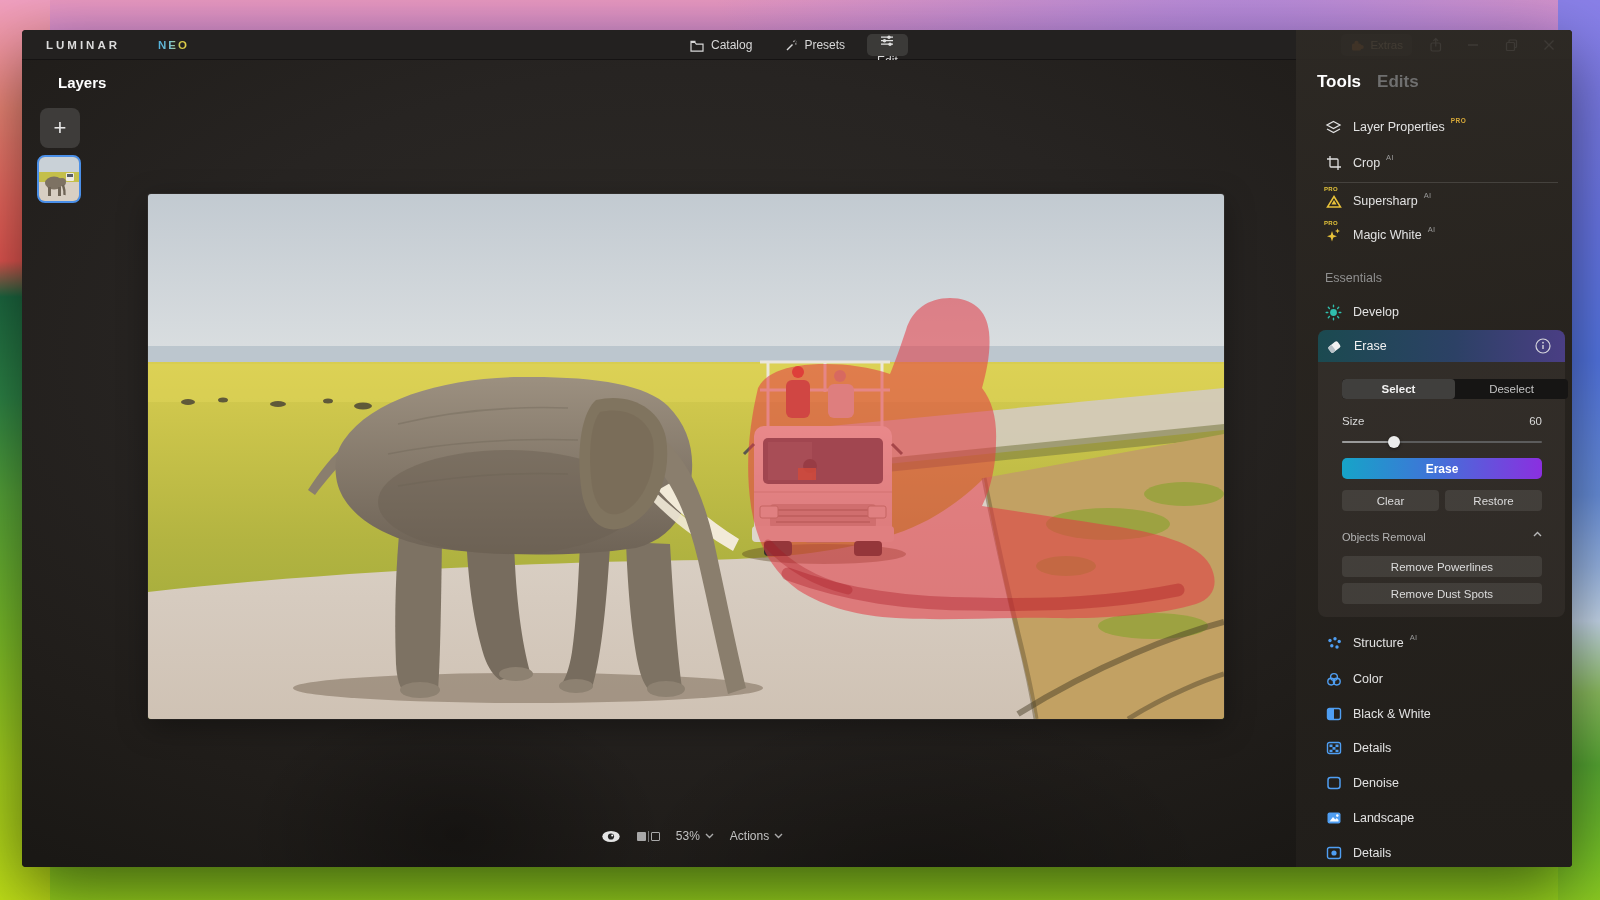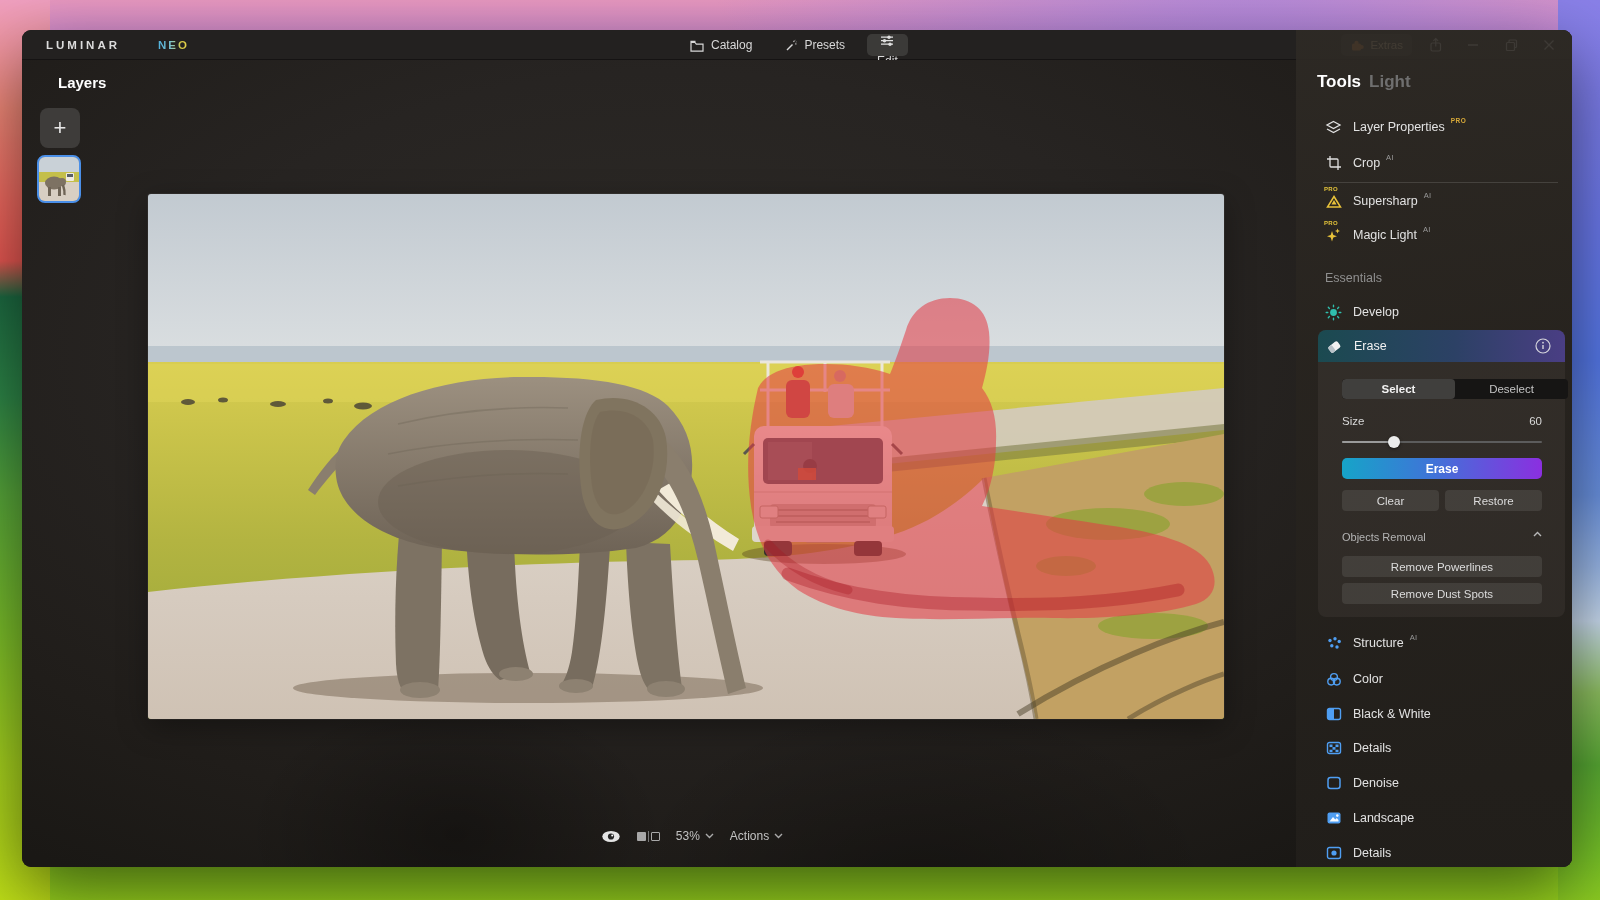--- a/index.html
+++ b/index.html
@@ -7,21 +7,21 @@
   body { position:relative;
     background:
       radial-gradient(900px 500px at 78% -5%, rgba(130,125,245,.55), transparent 60%),
       linear-gradient(180deg,#e898c0 0%,#b07ae0 10%,#6d76ee 22%,#4e6aec 38%,#4f84d4 55%,#48a060 72%,#6cc22c 85%,#9ad61e 100%);
   }
   .wall-left { position:absolute; left:0; top:0; width:50px; height:100%; z-index:0;
     background:linear-gradient(180deg,#f0a0c0 0%,#f08878 12%,#ef6a60 22%,#e85852 29%,#1d6b42 33%,#2e8748 44%,#58a83a 55%,#7cc02a 70%,#a8d41e 85%,#c0e018 100%);}
   .wall-right { position:absolute; right:0; top:0; width:42px; height:100%; z-index:0;
     background:linear-gradient(180deg,#8a80e8 0%,#6a78ea 25%,#5578e8 40%,#6a92e0 55%,#9ab8e8 63%,#cadcf0 69%,#8ec060 77%,#58aa34 85%,#78c428 95%,#8ccc22 100%);}
 
-  .appwin { position:absolute; left:22px; top:30px; width:1550px; height:837px; border-radius:9px;
+  .appwin { position:absolute; left:22px; top:30px; width:1550px; height:837px; border-radius:4px;
     background:#262321; overflow:hidden; box-shadow:0 24px 70px rgba(0,0,0,.55); z-index:2; }
 
   
   .titlebar { position:absolute; left:0; top:0; right:0; height:30px; background:#232120; border-bottom:1px solid rgba(0,0,0,.4); }
   .logo { position:absolute; left:24px; top:9px; display:flex; gap:7px; align-items:baseline; }
   .logo .lm { font-size:11.5px; letter-spacing:3px; font-weight:700; color:#dcdcdc; }
   .logo .neo { font-size:11.5px; letter-spacing:2px; font-weight:700;
     background:linear-gradient(90deg,#4fb0dc,#7ac2d0 40%,#d8c945 75%,#e8d44c);
     -webkit-background-clip:text; background-clip:text; color:transparent;margin-left:31px; }
   .tabs { position:absolute; left:658px; top:4px; height:22px; display:flex; gap:12px; align-items:center; }
@@ -49,21 +49,21 @@
   .statusbar { position:absolute; left:530px; top:765px; width:280px; height:22px; display:flex; align-items:center; justify-content:center; gap:16px; color:#c2c2c2; font-size:12px; }
   .sitem { display:flex; align-items:center; gap:5px; }
   .cmp { display:flex; align-items:center; gap:2px; }
   .cmp .a { width:9px; height:9px; background:#a8a8a8; border-radius:1px;}
   .cmp .b { width:1px; height:11px; background:#777; }
   .cmp .c { width:9px; height:9px; border:1px solid #a8a8a8; border-radius:1px;}
 
   
   .sidebar { position:absolute; left:1274px; top:0; width:276px; height:100%;
     background:linear-gradient(180deg,rgba(46,42,37,.9),rgba(40,36,31,.85) 40%,rgba(34,31,27,.9)); }
-  .sheader { position:absolute; left:21px; top:42px; display:flex; gap:8px; align-items:baseline; }
+  .sheader { position:absolute; left:21px; top:42px; display:flex; gap:16px; align-items:baseline; }
   .sheader .t1 { font-size:17px; font-weight:700; color:#fff; }
   .sheader .t2 { font-size:17px; font-weight:700; color:#6f6f6f; }
   .srow { position:absolute; left:29px; height:26px; display:flex; align-items:center; gap:11px; color:#e2e2e2; font-size:12.5px; }
   .sicon { width:17px; height:17px; display:flex; align-items:center; justify-content:center; position:relative; flex:none;}
   .ai { font-size:7.5px; color:#9a9a9a; align-self:flex-start; margin-top:3px; margin-left:-5px; letter-spacing:.3px;}
   .probadge { font-size:6.5px; color:#d8a938; font-weight:700; letter-spacing:.5px; align-self:flex-start; margin-top:3px; margin-left:-5px;}
   .promini { position:absolute; top:-7px; left:-1px; font-size:6px; color:#e4c43a; font-weight:700; letter-spacing:.3px; }
   .sdivider { position:absolute; left:27px; top:152px; width:235px; height:1px; background:rgba(255,255,255,.13); }
   .essentials { position:absolute; left:29px; top:241px; font-size:12.5px; color:#8f8f8f; }
 
@@ -337,21 +337,21 @@
         <svg width="9" height="6" viewBox="0 0 9 6">
             <path d="M1,1 L4.5,4.5 L8,1" fill="none" stroke="#aaa" stroke-width="1.4"></path>
           </svg>
       </span>
     </div>
   </div>
 
   <div class="sidebar">
     <div class="sheader">
       <span class="t1">Tools</span>
-      <span class="t2">Light</span>
+      <span class="t2">Edits</span>
     </div>
 
     <div class="srow" style="top:84px">
       <span class="sicon">
         <svg width="17" height="15" viewBox="0 0 17 15">
             <path d="M8.5,1.5 L15,5 L8.5,8.5 L2,5 Z" fill="none" stroke="#e0e0e0" stroke-width="1.3"></path>
             <path d="M2,9 L8.5,12.5 L15,9" fill="none" stroke="#e0e0e0" stroke-width="1.3"></path>
           </svg>
       </span>
       <span>Layer Properties</span>
@@ -384,21 +384,21 @@
     </div>
 
     <div class="srow" style="top:192px">
       <span class="sicon">
         <span class="promini">PRO</span>
         <svg width="17" height="16" viewBox="0 0 17 16">
             <path d="M7,4 L8.3,8 L12,9.3 L8.3,10.6 L7,14.6 L5.7,10.6 L2,9.3 L5.7,8 Z" fill="#e8c23a"></path>
             <path d="M12.5,1.5 L13.2,3.3 L15,4 L13.2,4.7 L12.5,6.5 L11.8,4.7 L10,4 L11.8,3.3 Z" fill="#e8c23a"></path>
           </svg>
       </span>
-      <span>Magic Light</span>
+      <span>Magic White</span>
       <span class="ai">AI</span>
     </div>
 
     <div class="essentials">Essentials</div>
 
     <div class="srow" style="top:269px">
       <span class="sicon">
         <svg width="17" height="17" viewBox="0 0 17 17">
             <circle cx="8.5" cy="8.5" r="3.4" fill="#2fbfae"></circle>
             <g stroke="#2fbfae" stroke-width="1.4" stroke-linecap="round">

